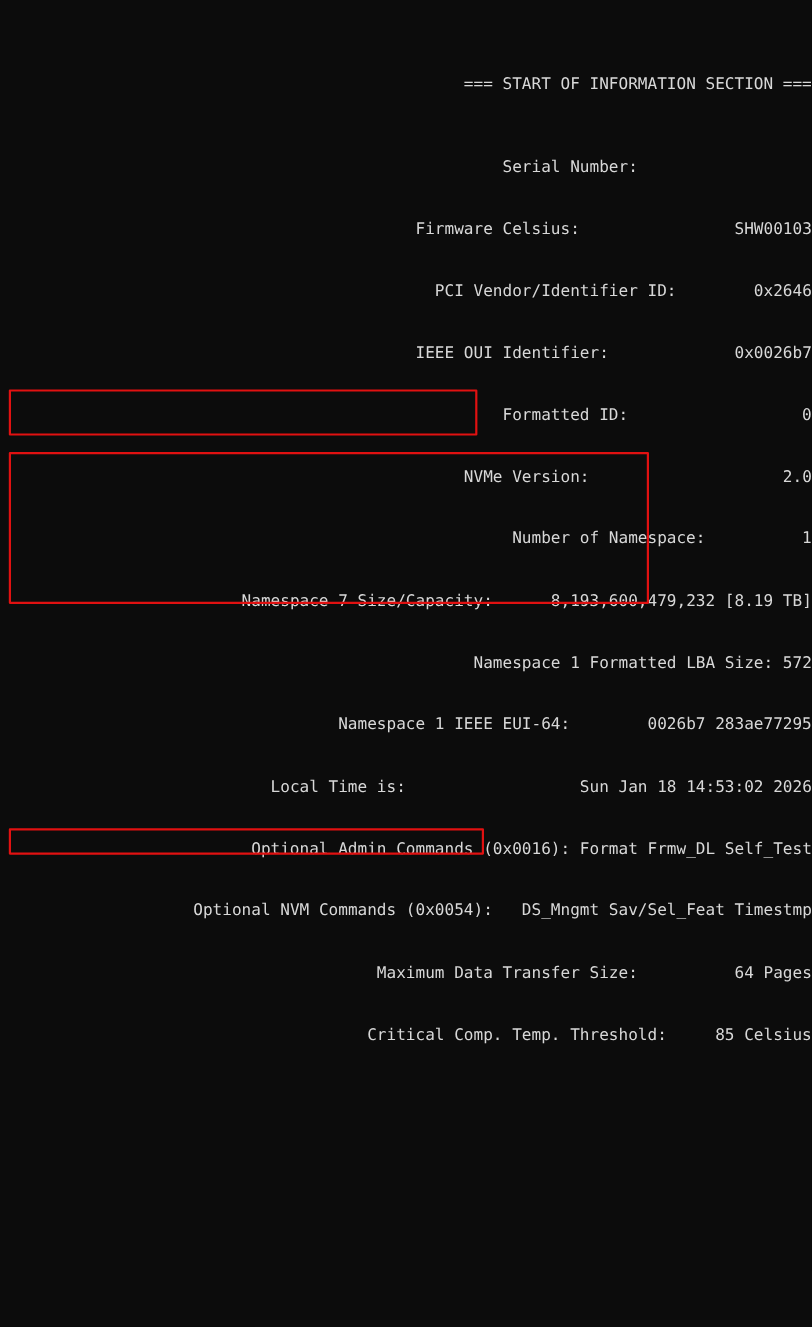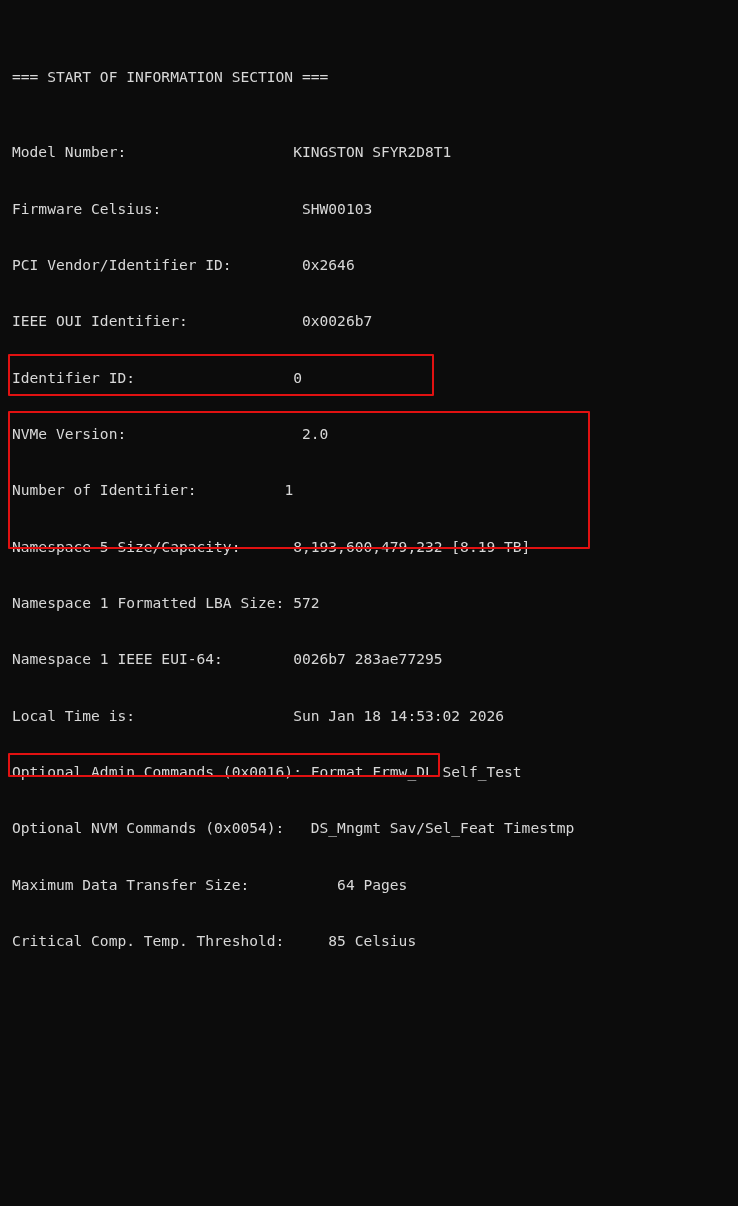--- a/index.html
+++ b/index.html
@@ -23,47 +23,48 @@
     font-size: 14.6px;
     line-height: 18.78px;
     padding: 12px 0 0 12px;
     box-sizing: border-box;
     white-space: pre;
     letter-spacing: 0px;
   }
   .line {
     height: 18.78px;
     white-space: pre;
+    text-align: right;
   }
   .box {
     position: absolute;
     border: 2px solid #e11111;
     box-sizing: border-box;
     pointer-events: none;
     border-radius: 1px;
   }
   #box-temp-thresholds { left: 8px;  top: 354px; width: 426px; height: 42px; }
   #box-power-states   { left: 8px;  top: 411px; width: 582px; height: 138px; }
   #box-temperature    { left: 8px;  top: 753px; width: 432px; height: 24px; }
 </style>
 </head>
 <body>
 
 <div id="terminal">
 
   <div class="line">=== START OF INFORMATION SECTION ===</div>
 
-  <div class="line"><span>Model Number:</span><span>                   </span><span>KINGSTON SFYR2D8T1</span></div>
+  <div class="line"><span>Serial Number:</span><span>                  </span><span></span></div>
   <div class="line"><span>Firmware Celsius:</span><span>                </span><span>SHW00103</span></div>
   <div class="line"><span>PCI Vendor/Identifier ID:</span><span>        </span><span>0x2646</span></div>
   <div class="line"><span>IEEE OUI Identifier:</span><span>             </span><span>0x0026b7</span></div>
-  <div class="line"><span>Identifier ID:</span><span>                  </span><span>0</span></div>
+  <div class="line"><span>Formatted ID:</span><span>                  </span><span>0</span></div>
   <div class="line"><span>NVMe Version:</span><span>                    </span><span>2.0</span></div>
-  <div class="line"><span>Number of Identifier:</span><span>          </span><span>1</span></div>
-  <div class="line"><span>Namespace 5 Size/Capacity:</span><span>      </span><span>8,193,600,479,232 [8.19 TB]</span></div>
+  <div class="line"><span>Number of Namespace:</span><span>          </span><span>1</span></div>
+  <div class="line"><span>Namespace 7 Size/Capacity:</span><span>      </span><span>8,193,600,479,232 [8.19 TB]</span></div>
   <div class="line"><span>Namespace 1 Formatted LBA Size:</span><span> </span><span>572</span></div>
   <div class="line"><span>Namespace 1 IEEE EUI-64:</span><span>        </span><span>0026b7 283ae77295</span></div>
   <div class="line"><span>Local Time is:</span><span>                  </span><span>Sun Jan 18 14:53:02 2026</span></div>
   <div class="line"><span>Optional Admin Commands (0x0016):</span><span> </span><span>Format Frmw_DL Self_Test</span></div>
   <div class="line"><span>Optional NVM Commands (0x0054):</span><span>   </span><span>DS_Mngmt Sav/Sel_Feat Timestmp</span></div>
   <div class="line"><span>Maximum Data Transfer Size:</span><span>          </span><span>64 Pages</span></div>
   <div class="line"><span>Critical Comp. Temp. Threshold:</span><span>     </span><span>85 Celsius</span></div>
 
   
 

